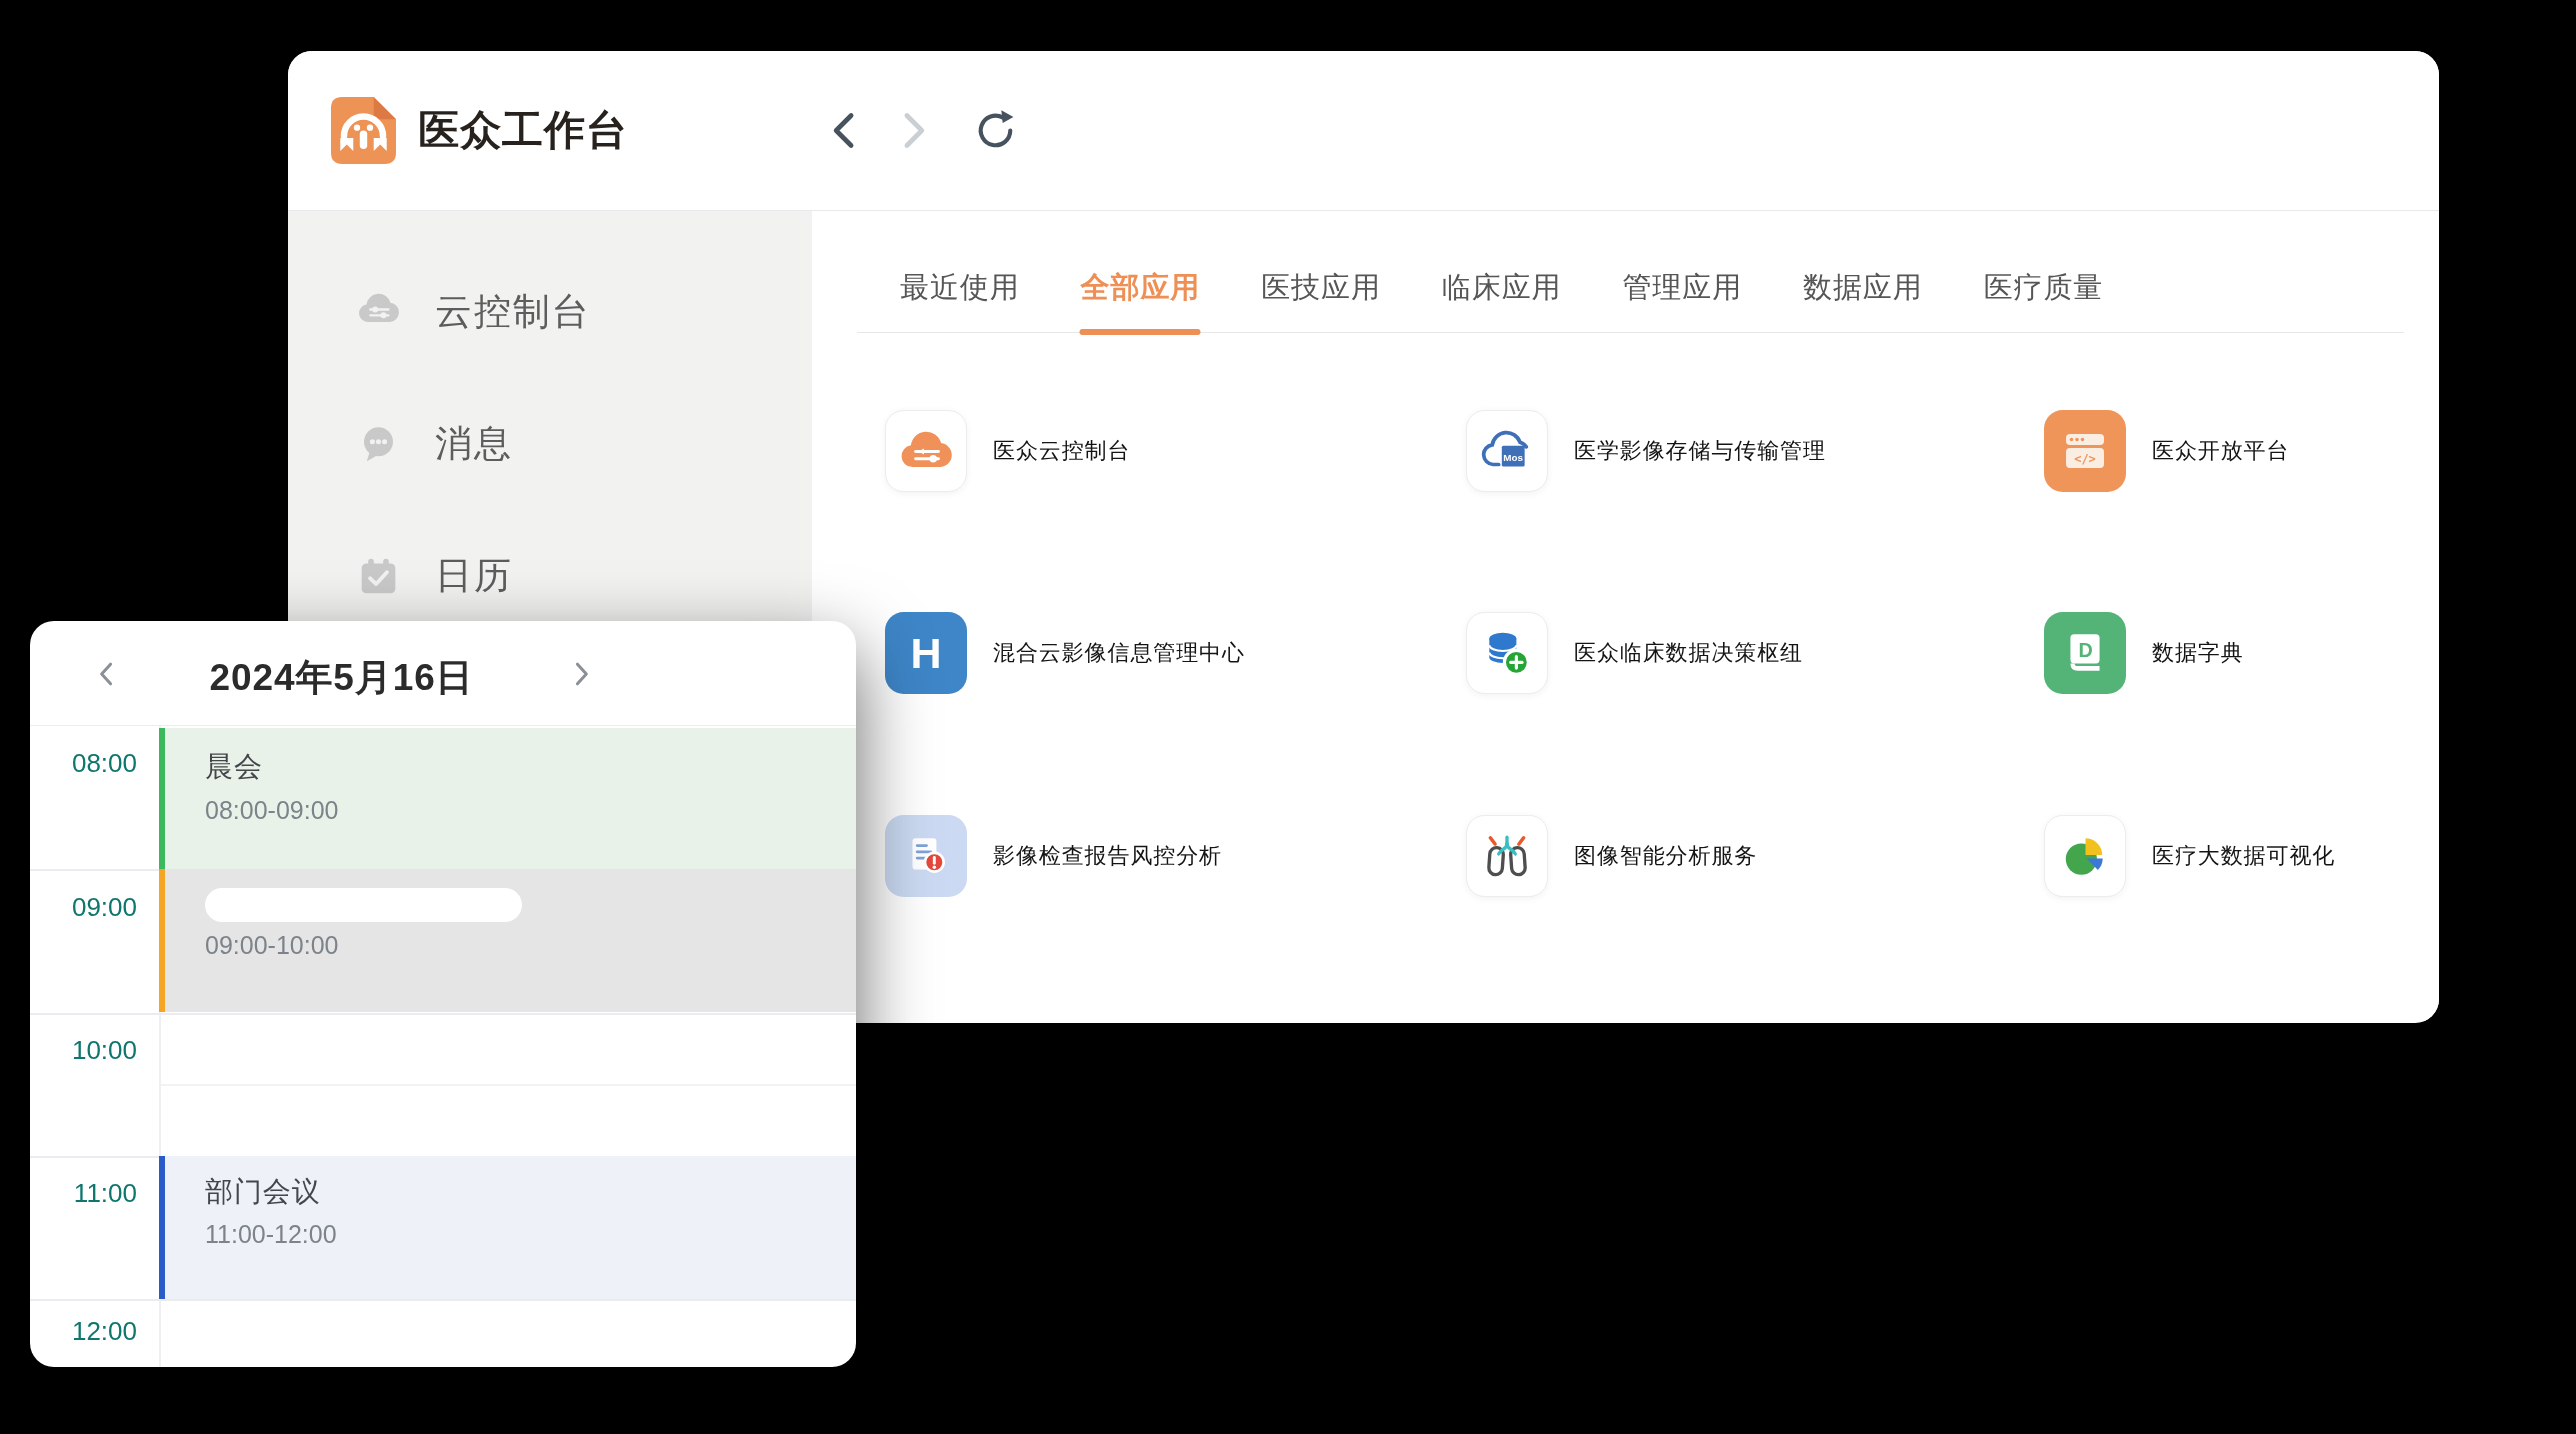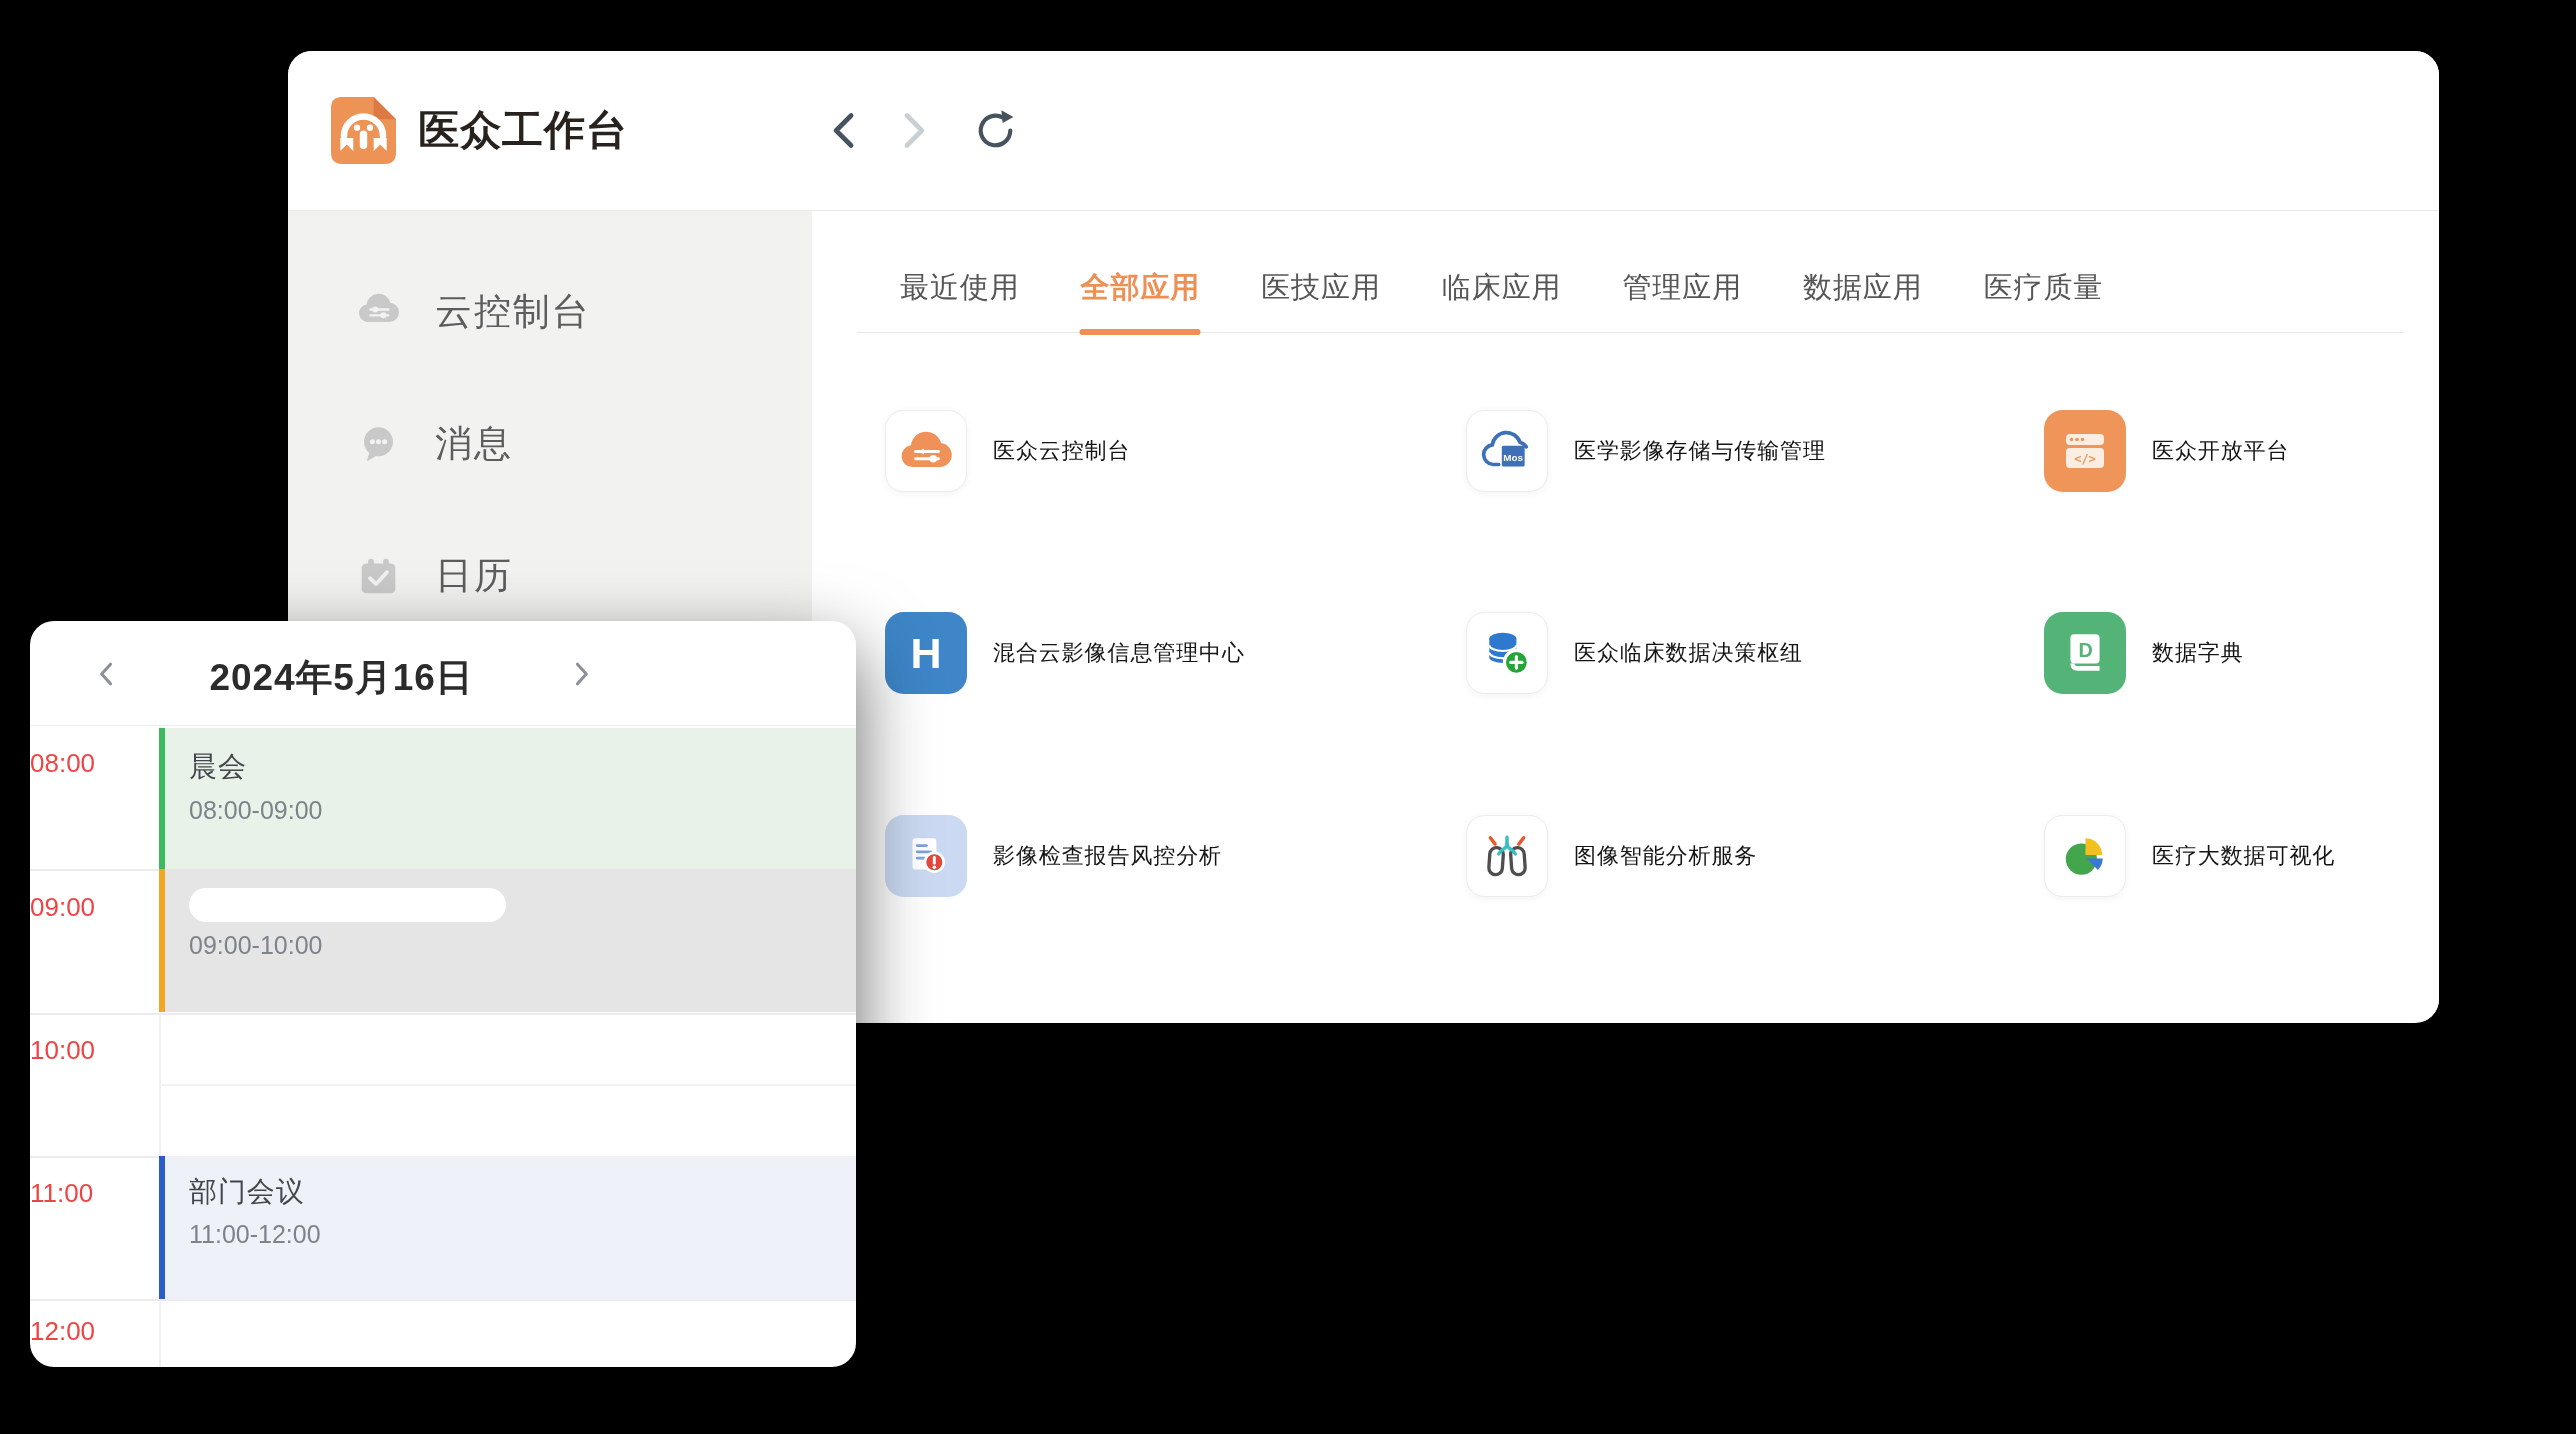--- a/index.html
+++ b/index.html
@@ -53,23 +53,23 @@
   .cal-chev{position:absolute;top:32px;width:41px;height:41px;display:flex;align-items:center;justify-content:center;cursor:pointer;}
   .cal-chev.prev{left:56px;}
   .cal-chev.next{left:530px;}
   .cal-date{position:absolute;left:130px;top:32px;width:363px;text-align:center;
     font-size:37px;font-weight:700;color:#2b2b2b;letter-spacing:0.9px;}
   .cal-grid{position:absolute;left:0;top:105px;right:0;bottom:0;}
   .gutter-line{position:absolute;left:129px;top:0;bottom:0;width:1.9px;background:#eef0f2;}
   .hline{position:absolute;left:0;right:0;height:1.9px;background:#eaecef;}
   .hline.h1{top:143px}.hline.h2{top:287px}.hline.h3{top:430px}.hline.h4{top:573px}
   .half-line{position:absolute;left:131px;right:0;top:358px;height:1.9px;background:#f1f3f5;}
-  .time-label{position:absolute;left:0;width:107px;font-size:26px;color:#ef4444;}
+  .time-label{position:absolute;left:0;width:107px;text-align:right;font-size:26px;color:#0f766e;}
   .t0{top:22.3px}.t1{top:166px}.t2{top:309px}.t3{top:452px}.t4{top:590px}
-  .event{position:absolute;left:129px;right:0;box-sizing:border-box;padding-left:24px;cursor:pointer;}
+  .event{position:absolute;left:129px;right:0;box-sizing:border-box;padding-left:40px;cursor:pointer;}
   .event.green{top:1.9px;height:141px;background:#E9F2E9;border-left:6.5px solid #3DB95D;}
   .event.amber{top:143px;height:143px;background:#e5e5e5;border-left:6.5px solid #F5A524;}
   .event.blue{top:430px;height:143px;background:#EEF1F8;border-left:6.5px solid #2A5BC6;}
   .event-title{font-size:28px;color:#43464a;font-weight:500;margin-top:20.5px;letter-spacing:0.9px;}
   .event-time{font-size:25px;color:#7d838a;margin-top:9.3px;}
   .event-pill{width:317px;height:34px;border-radius:17.7px;background:#fff;margin-top:18.6px;}
   .event.blue .event-title{margin-top:17px;}
 </style>
 </head>
 <body>

